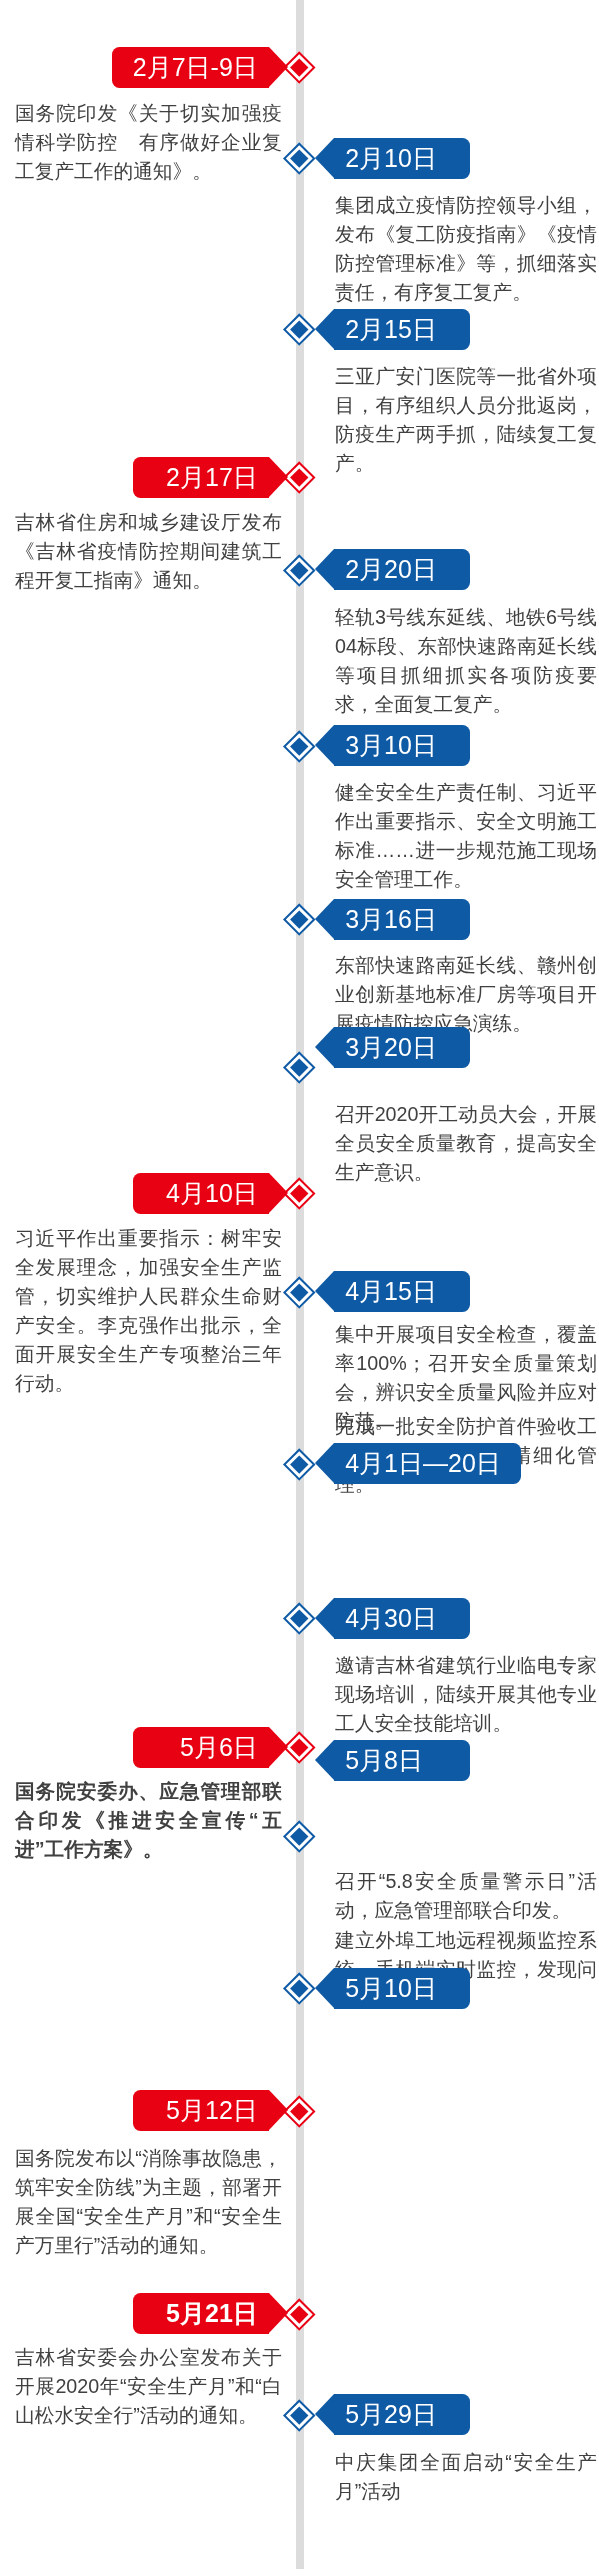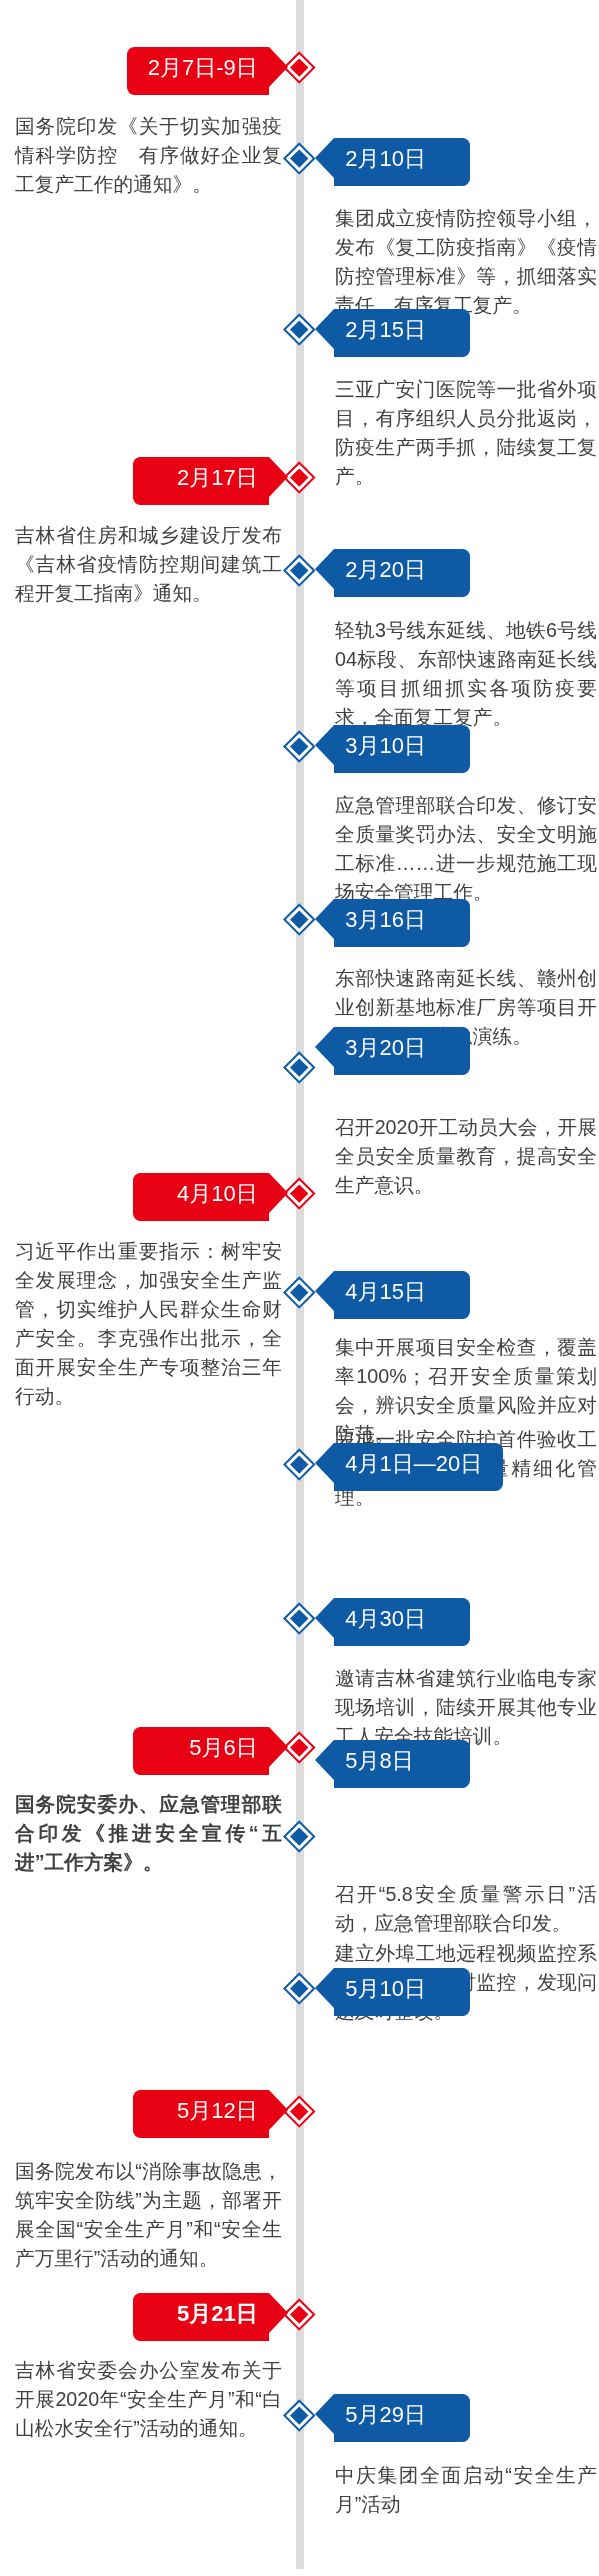--- a/index.html
+++ b/index.html
@@ -6,22 +6,22 @@
   body{
     width:599px;height:2576px;position:relative;background:#ffffff;
     font-family:"Liberation Sans","DejaVu Sans",sans-serif;
     overflow:hidden;
   }
   .vline{
     position:absolute;left:296px;top:0;width:7.5px;height:2569px;
     background:var(--line,#dcdcdc);
   }
   .badge{
-    position:absolute;height:48px;line-height:41px;min-width:136px;
-    color:#ffffff;font-size:22px;font-weight:500;box-sizing:border-box;
+    position:absolute;height:41px;line-height:41px;min-width:136px;
+    color:#ffffff;font-size:25px;font-weight:500;box-sizing:border-box;
     white-space:nowrap;z-index:3;
   }
   .badge.red{
     right:330px;border-radius:7.5px 0 0 7.5px;background:var(--red,#e80112);
     text-align:right;padding:0 11.2px 0 20.6px;
   }
   .badge.red::after{
     content:"";position:absolute;left:100%;top:0;width:0;height:0;
     border-top:20.6px solid transparent;border-bottom:20.6px solid transparent;
     border-left:19px solid var(--red,#e80112);
@@ -39,21 +39,21 @@
     position:absolute;left:288px;width:22.5px;height:22.5px;background:#ffffff;
     transform:rotate(45deg);box-sizing:border-box;z-index:2;
   }
   .marker.m-red{border:2.8px solid var(--red,#e80112);}
   .marker.m-blue{border:2.8px solid var(--blue,#0f5aa5);}
   .marker-inner{position:absolute;inset:2.8px;}
   .m-red .marker-inner{background:var(--red,#e80112);}
   .m-blue .marker-inner{background:var(--blue,#0f5aa5);}
   .desc{
     position:absolute;font-size:19.7px;line-height:29px;color:var(--text,#404040);
-    text-align:justify;z-index:1;margin-top:13px;
+    text-align:justify;z-index:1;
   }
   .desc-left{left:15px;width:267px;}
   .desc-right{left:335px;width:262px;}
 </style>
 </head>
 <body style="--red: #e80112; --blue: #0f5aa5; --line: #dcdcdc; --text: #404040;">
 
 <div class="canvas">
   <div class="vline"></div>
   <div id="items">
@@ -79,21 +79,21 @@
       <div class="desc desc-left" style="top: 508px;">吉林省住房和城乡建设厅发布《吉林省疫情防控期间建筑工程开复工指南》通知。</div>
       <div class="badge blue" style="top: 549px;"><span>2月20日</span></div>
       <div class="marker m-blue" style="top: 559px;">
         <div class="marker-inner"></div>
       </div>
       <div class="desc desc-right" style="top: 603px;">轻轨3号线东延线、地铁6号线04标段、东部快速路南延长线等项目抓细抓实各项防疫要求，全面复工复产。</div>
       <div class="badge blue" style="top: 725px;"><span>3月10日</span></div>
       <div class="marker m-blue" style="top: 735px;">
         <div class="marker-inner"></div>
       </div>
-      <div class="desc desc-right" style="top: 778px;">应急管理部联合印发、修订安全质量奖罚办法、安全文明施工标准……进一步规范施工现场安全管理工作。</div>
+      <div class="desc desc-right" style="top: 778px;">健全安全生产责任制、习近平作出重要指示、安全文明施工标准……进一步规范施工现场安全管理工作。</div>
       <div class="badge blue" style="top: 899px;"><span>3月16日</span></div>
       <div class="marker m-blue" style="top: 908px;">
         <div class="marker-inner"></div>
       </div>
       <div class="desc desc-right" style="top: 951px;">东部快速路南延长线、赣州创业创新基地标准厂房等项目开展疫情防控应急演练。</div>
       <div class="badge blue" style="top: 1027px;"><span>3月20日</span></div>
       <div class="marker m-blue" style="top: 1056px;">
         <div class="marker-inner"></div>
       </div>
       <div class="desc desc-right" style="top: 1100px;">召开2020开工动员大会，开展全员安全质量教育，提高安全生产意识。</div>

